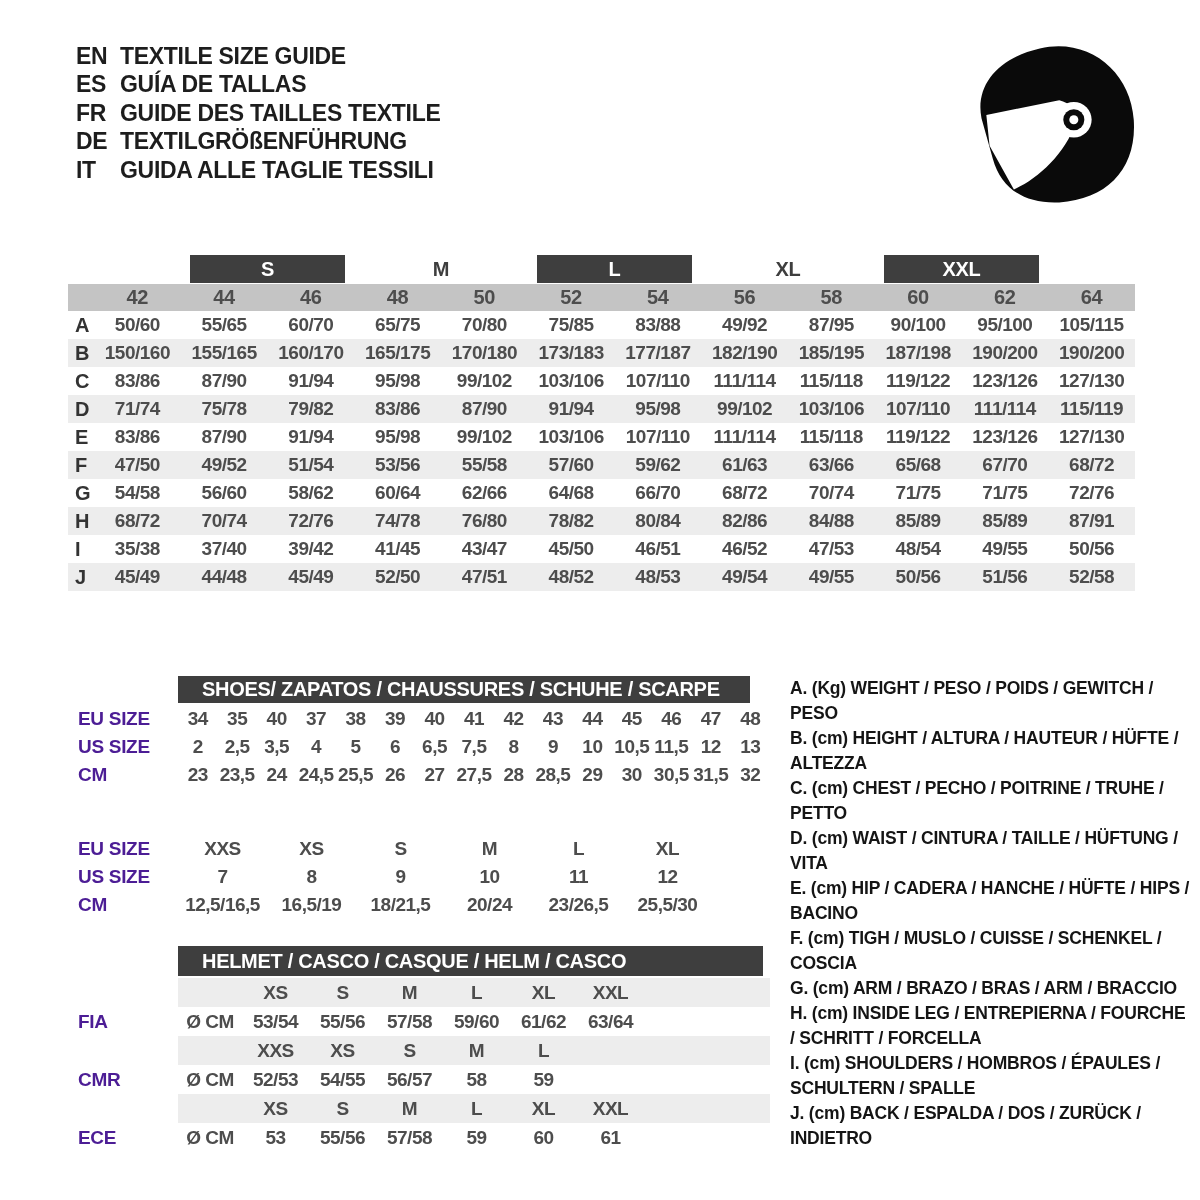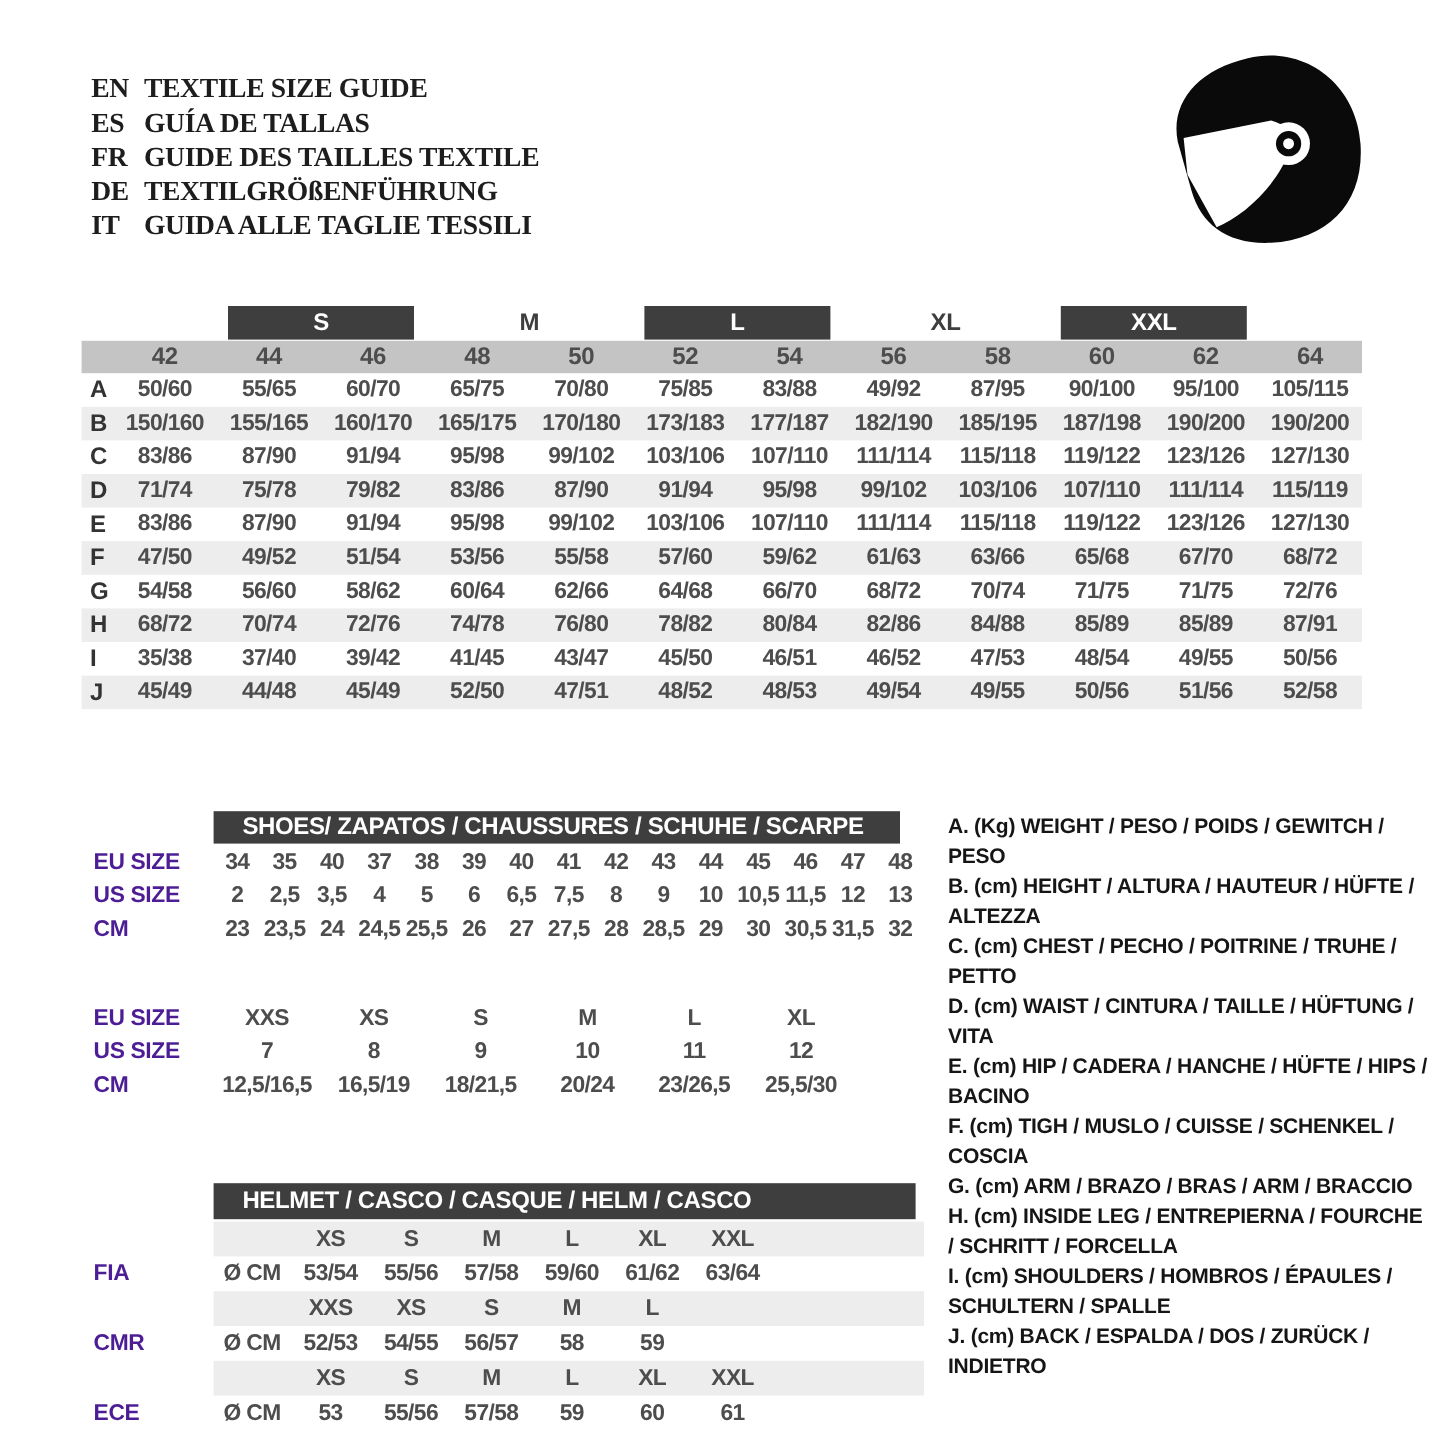--- a/index.html
+++ b/index.html
@@ -2,21 +2,21 @@
 <html style="--dark-bar: #3e3e3e; --header-band: #c4c4c4; --row-shade: #ededed; --value-text: #4d4d4d; --label-text: #1d1d1d; --icon-black: #0a0a0a;"><head>
 <meta charset="utf-8">
 <style>
   html,body{margin:0;padding:0;}
   body{
     width:1200px;height:1200px;position:relative;background:#ffffff;
     font-family:"Liberation Sans","DejaVu Sans",sans-serif;font-weight:700;
     color:#4d4d4d;overflow:hidden;
   }
   
-  .lang-block{position:absolute;left:76px;top:60px;font-family:Liberation Serif, serif;}
+  .lang-block{position:absolute;left:76px;top:42px;}
   .lang-row{display:flex;height:28.5px;align-items:center;}
   .lang-code{width:44px;font-size:23px;color:#1d1d1d;letter-spacing:-0.3px;}
   .lang-title{font-size:23px;color:#1d1d1d;letter-spacing:-0.3px;white-space:nowrap;}
   
   .helmet-icon{position:absolute;left:975px;top:33px;width:162px;height:180px;}
   .helmet-icon svg{width:100%;height:100%;}
   
   .main-table{position:absolute;left:68px;top:255px;width:1067px;}
   .groups-row{display:flex;height:28px;margin-bottom:1px;}
   .spacer{width:26px;flex:none;}
@@ -30,21 +30,21 @@
   .t-row.shaded{background:var(--row-shade,#ededed);}
   .t-label{width:26px;flex:none;box-sizing:border-box;padding-left:7px;display:flex;align-items:center;font-size:20px;color:#333333;}
   .t-cells{flex:1;display:grid;grid-template-columns:repeat(12,1fr);}
   .t-cell{display:flex;align-items:center;justify-content:center;font-size:19px;letter-spacing:-0.5px;}
   
   .sub-table{position:absolute;left:68px;width:710px;}
   #shoes{top:676px;}
   #gloves{top:806px;}
   #helmet{top:946px;}
   .sub-header{display:flex;height:27px;margin-bottom:2px;}
-  #helmet .sub-header{height:30px;margin-top:40px;}
+  #helmet .sub-header{height:30px;}
   .sub-spacer{width:110px;flex:none;}
   .sub-bar{background:var(--dark-bar,#3e3e3e);color:#ffffff;display:flex;align-items:center;box-sizing:border-box;padding-left:24px;font-size:20px;letter-spacing:-0.3px;white-space:nowrap;}
   #shoes .sub-bar{width:572px;}
   #gloves .sub-bar{width:505px;margin-top:44px;}
   #helmet .sub-bar{width:585px;}
   .sub-row{display:flex;height:28px;}
   #helmet .sub-row{height:29px;}
   .sub-label{width:110px;flex:none;box-sizing:border-box;padding-left:10px;display:flex;align-items:center;font-size:19px;color:#4c1d95;letter-spacing:-0.3px;}
   .strip{width:592px;flex:none;display:grid;align-items:stretch;}
   .strip.shaded{background:var(--row-shade,#ededed);}

